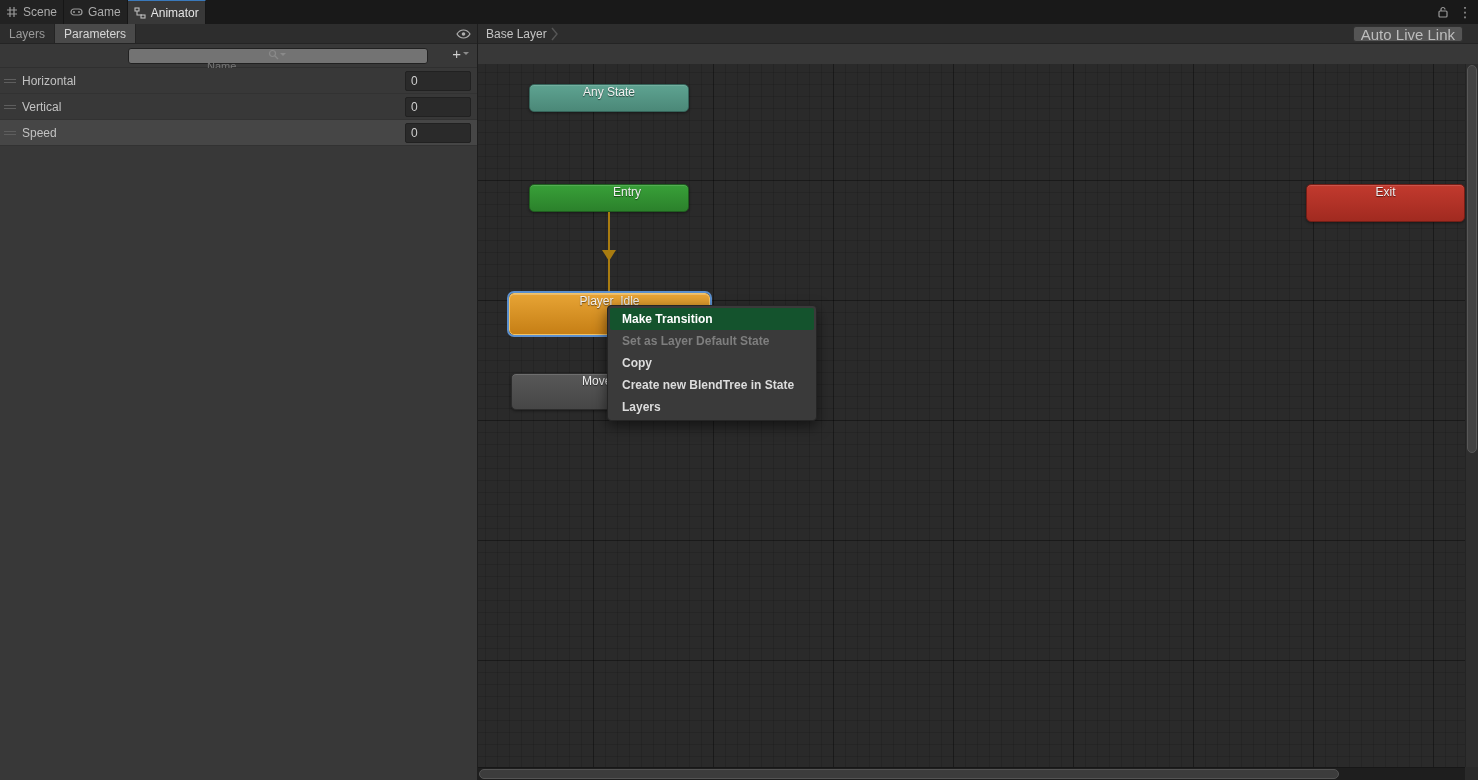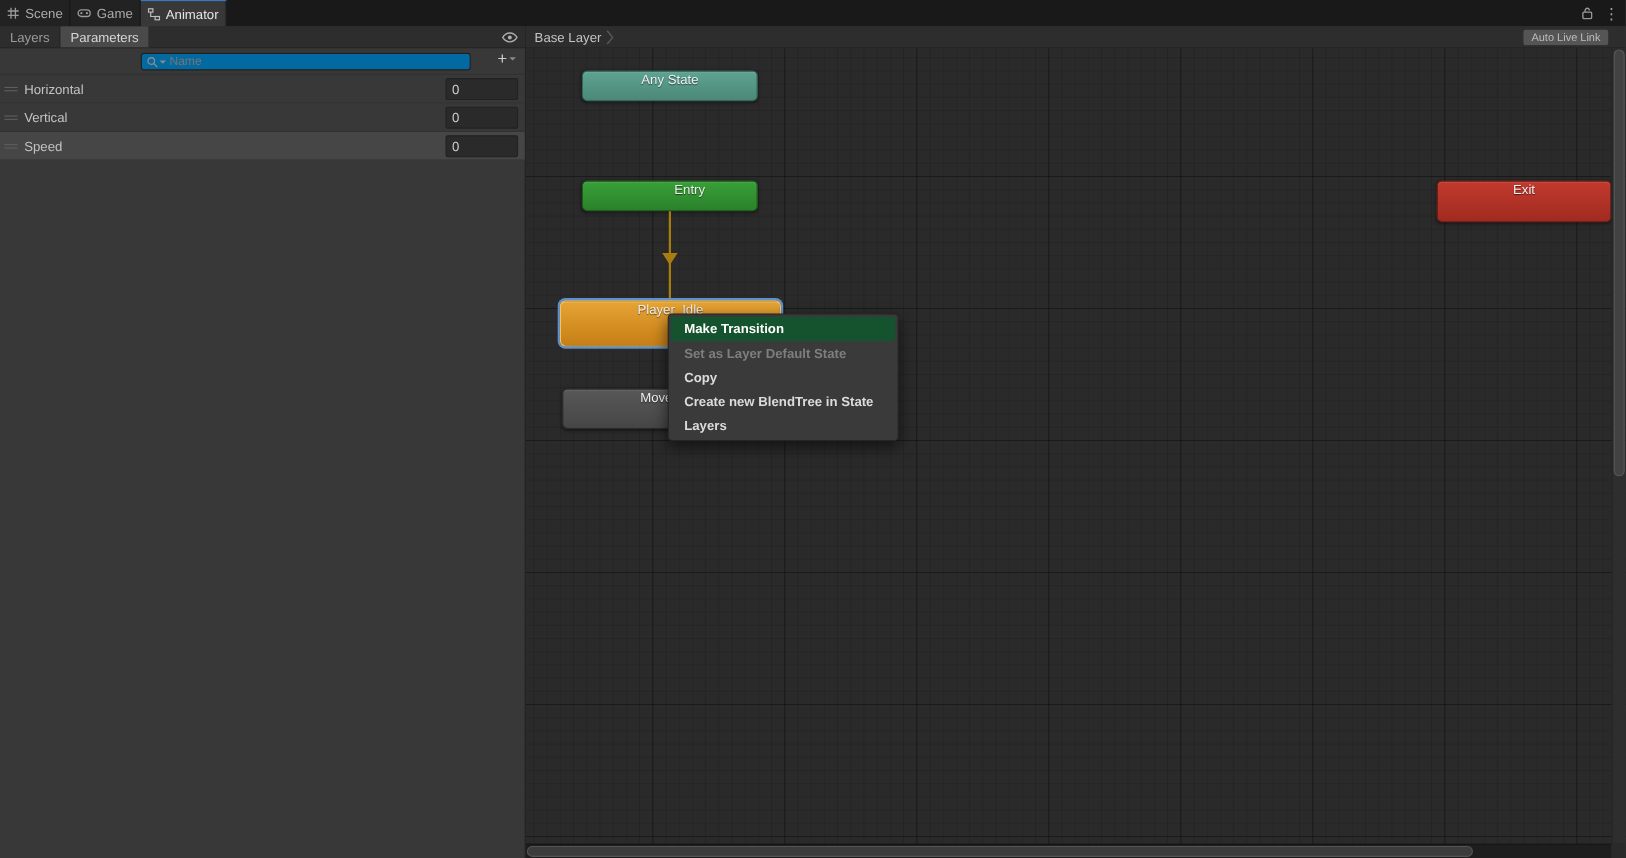--- a/index.html
+++ b/index.html
@@ -18,46 +18,46 @@
   
   .main { display:flex; height:756px; }
   .left-panel { width:478px; background:#383838; border-right:1px solid #1E1E1E; display:flex; flex-direction:column; }
 
   .subtabs { height:20px; background:#2D2D2D; display:flex; align-items:stretch; position:relative; border-bottom:1px solid #242424; }
   .subtab { display:flex; align-items:center; padding:0 9px; color:#9B9B9B; border-right:1px solid #242424; }
   .subtab.active { background:#4A4A4A; color:#D6D6D6; }
   .eye-btn { position:absolute; right:6px; top:2px; height:16px; display:flex; align-items:center; }
 
   .search-row { height:23px; position:relative; background:#383838; }
-  .searchbox { position:absolute; left:128px; top:4px; width:300px; height:16px; background:#0369a1;
-    border:1px solid #212121; border-radius:3px; display:flex; align-items:center; padding:0 4px; }
+  .searchbox { position:absolute; left:128px; top:4px; width:300px; height:16px; background:#737373;
+    border:1px solid #212121; border-radius:3px; display:flex; align-items:center; padding:0 4px;flex-direction:column; }
   .searchbox input { flex:1; background:transparent; border:none; outline:none; color:#CFCFCF; font-size:11px;
     font-family:"Liberation Sans", sans-serif; }
   .searchbox input::placeholder { color:#757575; }
   .mag-wrap { display:flex; align-items:center; gap:1px; margin-right:3px; }
   .tiny-arrow { width:0; height:0; border-left:3px solid transparent; border-right:3px solid transparent; border-top:3px solid #8A8A8A; }
   .add-btn { position:absolute; right:8px; top:2px; display:flex; align-items:center; gap:2px; color:#CFCFCF; font-size:15px; line-height:1; }
 
   .param-list { border-top:1px solid #2F2F2F; }
   .param-row { height:26px; display:flex; align-items:center; background:#383838; border-bottom:1px solid #323232; position:relative; }
   .param-row.selected { background:#464646; }
   .drag-handle { width:12px; margin-left:4px; display:flex; flex-direction:column; gap:2px; }
   .drag-handle i { display:block; height:1px; background:#5E5E5E; }
   .param-label { margin-left:6px; color:#C2C2C2; }
   .param-value { position:absolute; right:6px; top:3px; width:66px; height:20px; background:#2A2A2A;
     border:1px solid #212121; border-radius:2px; color:#CFCFCF; font-size:12px; padding:0 5px;
     font-family:"Liberation Sans", sans-serif; outline:none; }
 
   
-  .graph-col { flex:1; display:flex; flex-direction:column; }
+  .graph-col { flex:1; display:flex; flex-direction:column;gap:20px; }
   .breadcrumb-bar { height:20px; background:#2D2D2D; border-bottom:1px solid #242424; position:relative;
     display:flex; align-items:center; padding-left:8px; }
   .crumb { color:#C4C4C4; margin-right:4px; }
   .auto-live { position:absolute; right:15px; top:2px; height:16px; background:#555555; border:1px solid #303030;
-    border-radius:3px; color:#BDBDBD; font-size:10px; display:flex; align-items:center; padding:0 7px; }
+    border-radius:3px; color:#BDBDBD; font-size:15px; display:flex; align-items:center; padding:0 7px; }
 
   .canvas { position:relative; flex:1; overflow:hidden;
     background-color:#2A2A2A;
     background-image:
       linear-gradient(rgba(0,0,0,.30) 1px, transparent 1px),
       linear-gradient(90deg, rgba(0,0,0,.30) 1px, transparent 1px),
       linear-gradient(rgba(0,0,0,.12) 1px, transparent 1px),
       linear-gradient(90deg, rgba(0,0,0,.12) 1px, transparent 1px);
     background-size:120px 120px,120px 120px,12px 12px,12px 12px;
     background-position:-5px -4px,-5px -4px,-5px -4px,-5px -4px; }

